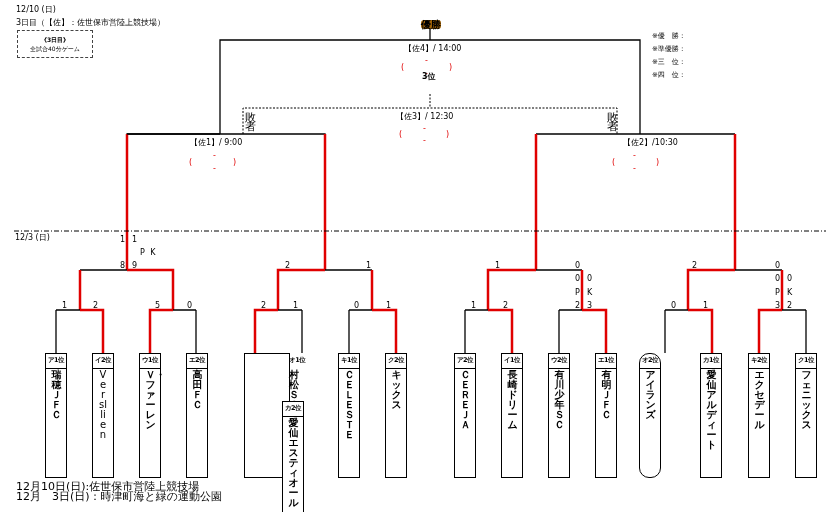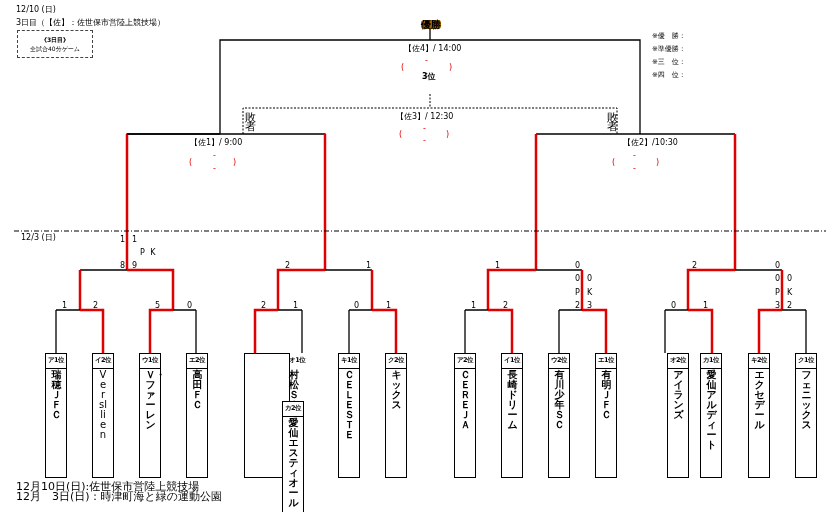--- a/index.html
+++ b/index.html
@@ -113,21 +113,21 @@
 <div class="t red" style="left:612px;top:158px;">(</div>
 <div class="t red" style="left:633px;top:151px;">-</div>
 <div class="t red" style="left:633px;top:164px;">-</div>
 <div class="t red" style="left:656px;top:158px;">)</div>
 
 <div class="legend" style="top:32px;">※優　勝：</div>
 <div class="legend" style="top:45px;">※準優勝：</div>
 <div class="legend" style="top:58px;">※三　位：</div>
 <div class="legend" style="top:71px;">※四　位：</div>
 
-<div class="t" style="left:21px;top:233px;">12/3 (日)</div>
+<div class="t" style="left:15px;top:233px;">12/3 (日)</div>
 
 <div class="t" style="left:120px;top:235px;">1</div>
 <div class="t" style="left:132px;top:235px;">1</div>
 <div class="t" style="left:116px;top:248px;word-spacing:3px;padding-left:24px;">P K</div>
 <div class="t" style="left:120px;top:261px;">8</div>
 <div class="t" style="left:132px;top:261px;">9</div>
 
 <div class="t" style="left:285px;top:261px;">2</div>
 <div class="t" style="left:366px;top:261px;">1</div>
 
@@ -203,21 +203,21 @@
     <div class="nm">長崎ドリーム</div>
   </div>
 <div class="team" style="left:548px;">
     <div class="hd">ウ2位</div>
     <div class="nm">有川少年ＳＣ</div>
   </div>
 <div class="team" style="left:595px;">
     <div class="hd">エ1位</div>
     <div class="nm">有明ＪＦＣ</div>
   </div>
-<div class="team" style="left:667px;">
+<div class="team" style="left:639px;border-radius:10px;">
     <div class="hd">オ2位</div>
     <div class="nm">アイランズ</div>
   </div>
 <div class="team" style="left:700px;">
     <div class="hd">カ1位</div>
     <div class="nm">愛仙アルディート</div>
   </div>
 <div class="team" style="left:748px;">
     <div class="hd">キ2位</div>
     <div class="nm">エクセデール</div>

